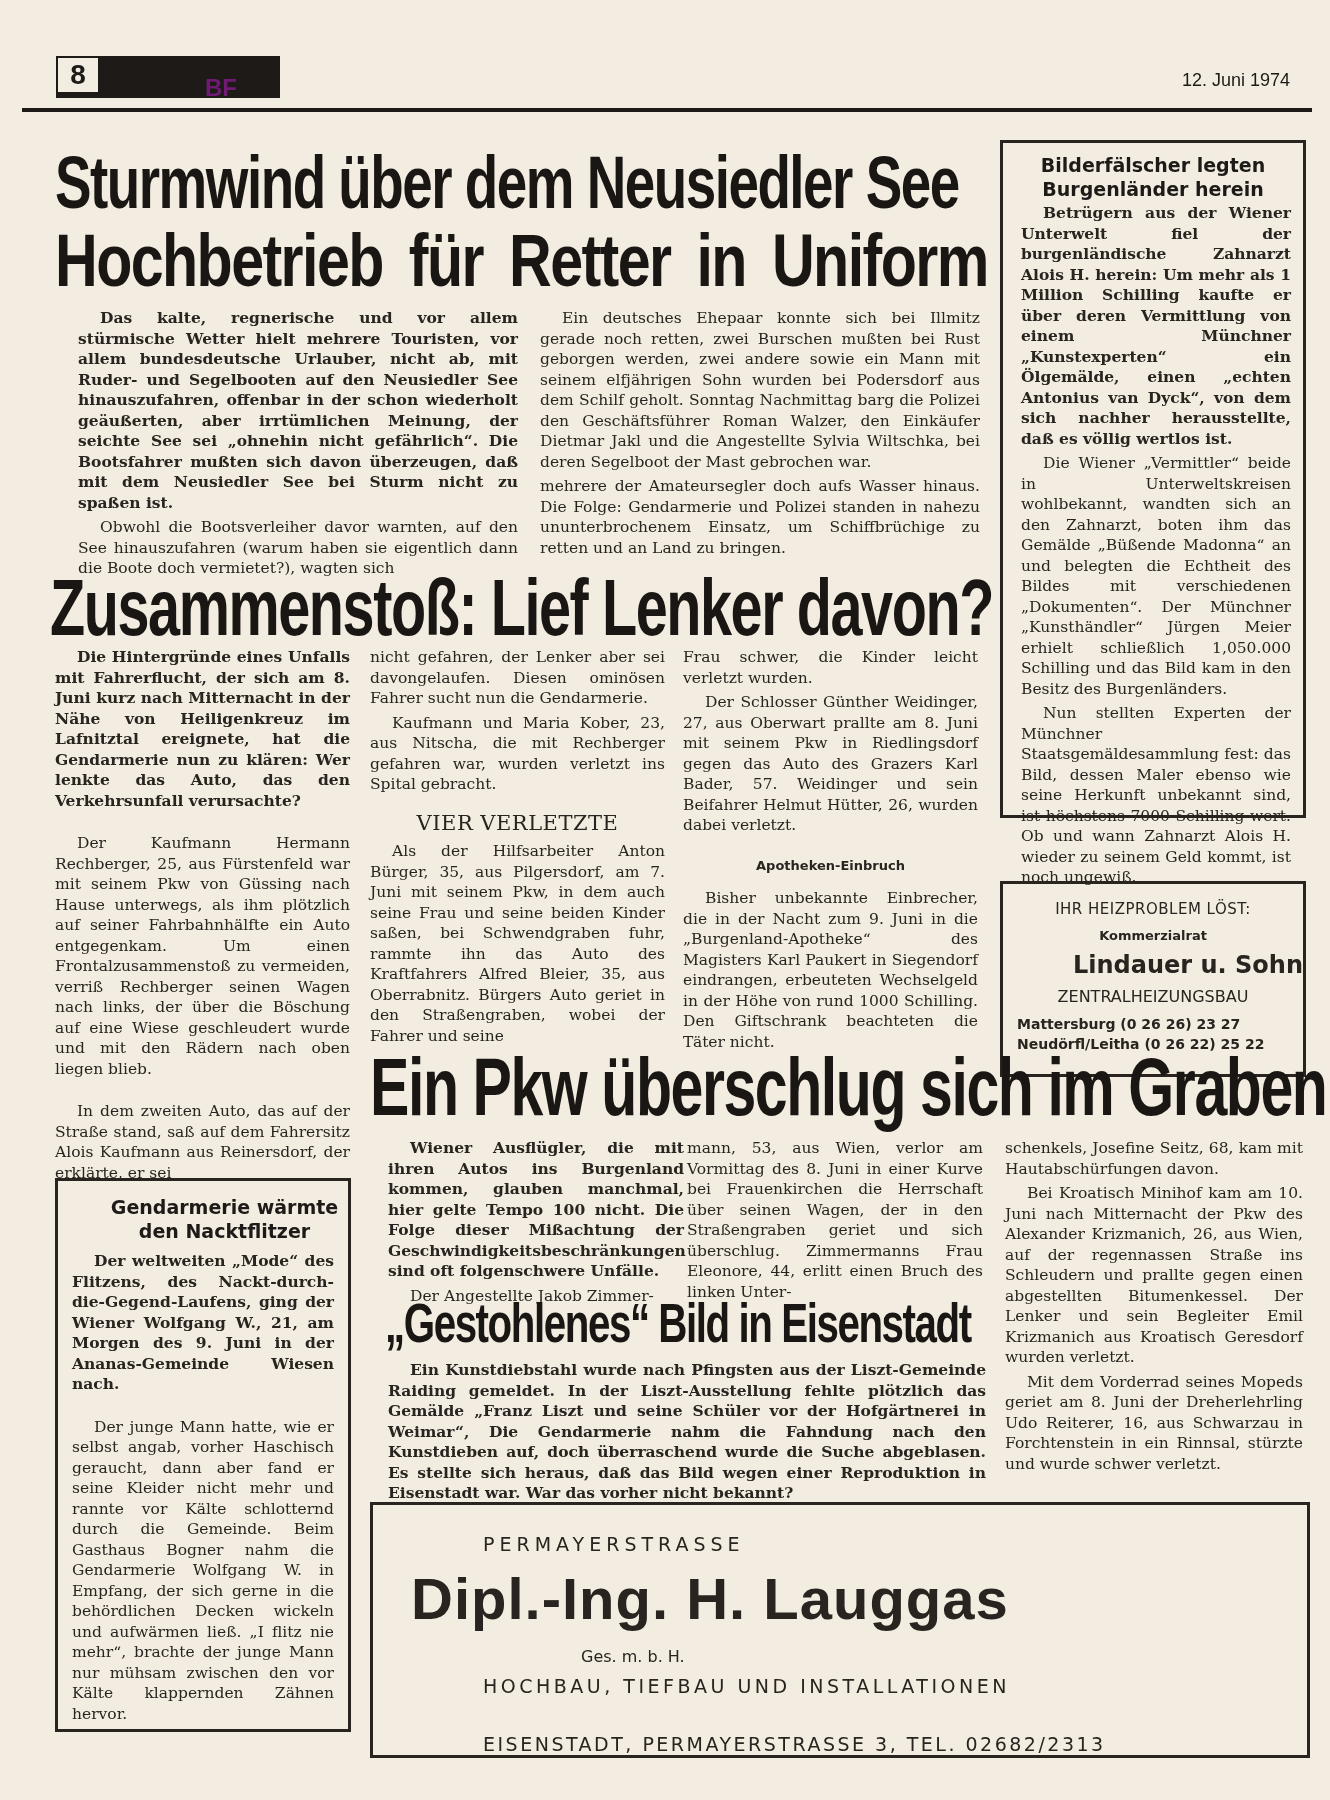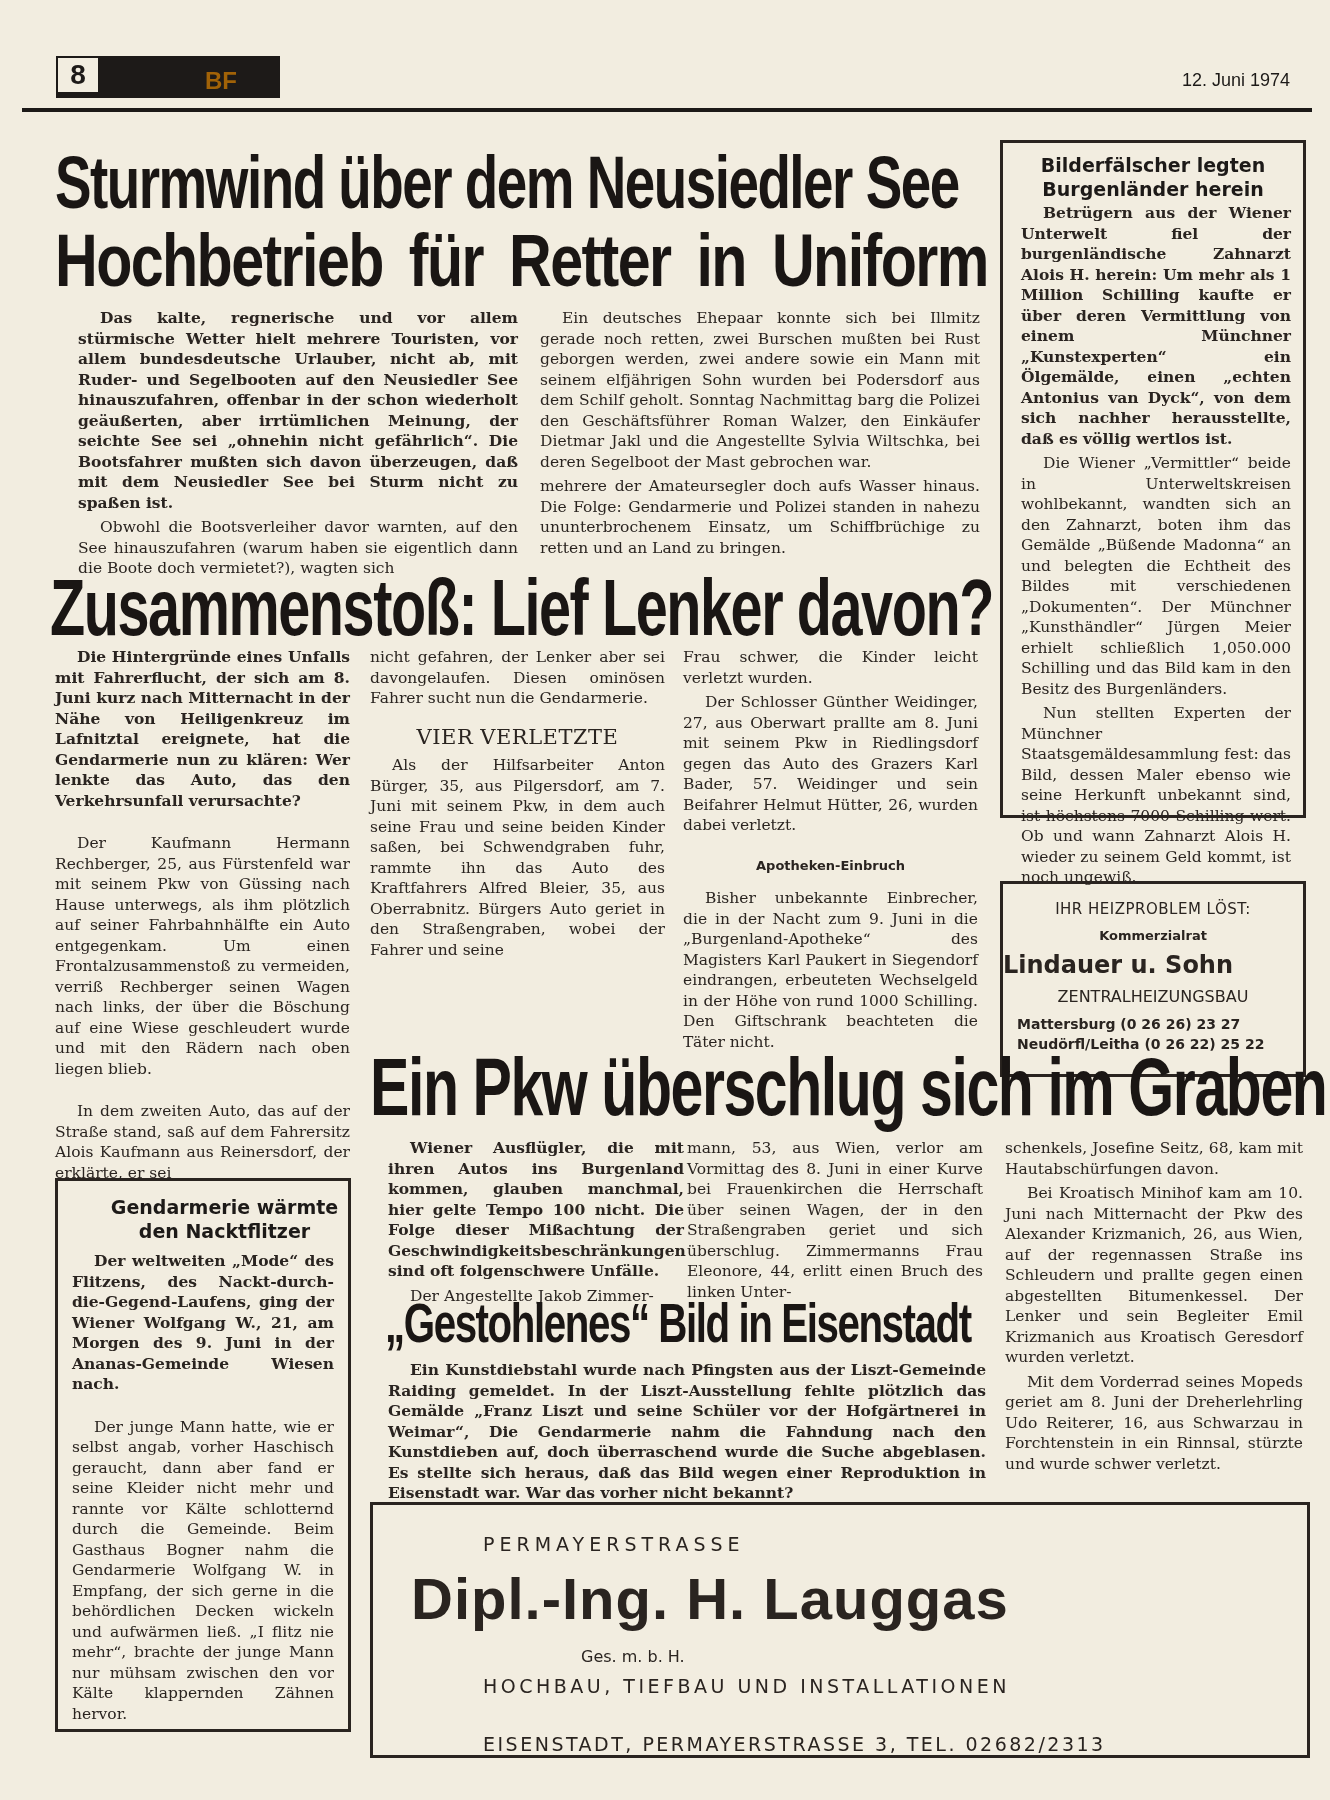--- a/index.html
+++ b/index.html
@@ -6,21 +6,21 @@
   body {
     width: 1330px; height: 1800px; overflow: hidden;
     background: #f2ede0;
     position: relative;
     font-family: "DejaVu Serif", serif;
     color: #2a2420;
   }
   .abs { position: absolute; }
   .mast-badge { left: 56px; top: 56px; width: 220px; height: 38px; background: #1d1a18; border: 2px solid #1d1a18; }
   .mast-num { left: 58px; top: 58px; width: 40px; height: 34px; background: #f2ede0; font-family: "Liberation Sans", sans-serif; font-weight: bold; font-size: 28px; color: #1d1a18; text-align: center; line-height: 34px; }
-  .mast-bf { left: 205px; top: 64px; font-family: "Liberation Sans", sans-serif; font-weight: bold; font-size: 24px; color: #a16207; line-height: 34px; }
+  .mast-bf { left: 205px; top: 71px; font-family: "Liberation Sans", sans-serif; font-weight: bold; font-size: 24px; color: #701a75; line-height: 34px; }
   .mast-date { right: 40px; top: 70px; font-family: "Liberation Sans", sans-serif; font-size: 18px; color: #1d1a18; }
   .mast-rule { left: 22px; top: 108px; width: 1290px; height: 4px; background: #1d1a18; }
 
   .hl { font-family: "Liberation Sans", sans-serif; font-weight: bold; color: #1a1614; transform-origin: left top; white-space: nowrap; letter-spacing: -2px; }
   .hl1 { left: 55px; top: 140px; font-size: 74px; transform: scaleX(0.74); }
   .hl2 { left: 55px; top: 218px; font-size: 74px; transform: scaleX(0.8); word-spacing: 14px; }
   .hl3 { left: 50px; top: 562px; font-size: 80px; transform: scaleX(0.72); }
   .hl4 { left: 370px; top: 1040px; font-size: 82px; transform: scaleX(0.72); }
   .hl5 { left: 385px; top: 1290px; font-size: 56px; transform: scaleX(0.72); }
 
@@ -31,21 +31,21 @@
   .gap { margin-top: 22px !important; }
 
   .box { border: 3px solid #2a2420; }
   .box-right { left: 1000px; top: 140px; width: 300px; height: 672px; }
   .box-title { font-family: "DejaVu Sans", sans-serif; font-weight: bold; font-size: 19px; line-height: 24px; text-align: center; color: #1d1a18; margin: 10px 0 2px 0; }
   .box-body { padding: 0 12px 0 18px; }
 
   .ad1 { left: 1000px; top: 838px; width: 300px; height: 190px; margin-top: 43px; }
   .ad1 .l1 { font-family: "DejaVu Sans", sans-serif; font-size: 15px; text-align: center; margin-top: 16px; letter-spacing: 0.5px; }
   .ad1 .l2 { font-family: "DejaVu Sans", sans-serif; font-weight: bold; font-size: 13px; text-align: center; margin-top: 10px; }
-  .ad1 .l3 { font-family: "DejaVu Sans", sans-serif; font-weight: bold; font-size: 24px; text-align: left; margin-top: 8px; }
+  .ad1 .l3 { font-family: "DejaVu Sans", sans-serif; font-weight: bold; font-size: 24px; text-align: right; margin-top: 8px; }
   .ad1 .l4 { font-family: "DejaVu Sans", sans-serif; font-size: 16px; text-align: center; margin-top: 8px; }
   .ad1 .l5 { font-family: "DejaVu Sans", sans-serif; font-weight: bold; font-size: 14px; margin: 8px 0 0 14px; line-height: 20px; }
 
   .box-left { left: 55px; top: 1178px; width: 290px; height: 548px; }
   .sub { font-weight: normal; text-align: center; font-size: 21px; margin: 18px 0 8px 0; letter-spacing: 0.5px; }
   .subsans { font-family: "DejaVu Sans", sans-serif; font-weight: bold; text-align: center; font-size: 13px; margin: 20px 0 12px 0; }
 
   .ad2 { left: 370px; top: 1502px; width: 934px; height: 250px; border-width: 3px; }
   .ad2 .a1 { position: absolute; left: 110px; top: 28px; font-family: "DejaVu Sans", sans-serif; font-size: 19px; letter-spacing: 5px; }
   .ad2 .a2 { position: absolute; left: 38px; top: 60px; font-family: "Liberation Sans", sans-serif; font-weight: bold; font-size: 58px; letter-spacing: 1px; }
@@ -88,20 +88,21 @@
 
 <div class="abs hl hl3">Zusammenstoß: Lief Lenker davon?</div>
 
 <div class="abs col" style="left:55px; top:647px; width:295px;">
   <p class="bold">Die Hintergründe eines Unfalls mit Fahrerflucht, der sich am 8. Juni kurz nach Mitternacht in der Nähe von Heiligenkreuz im Lafnitztal ereignete, hat die Gendarmerie nun zu klären: Wer lenkte das Auto, das den Verkehrsunfall verursachte?</p>
   <p class="gap">Der Kaufmann Hermann Rechberger, 25, aus Fürstenfeld war mit seinem Pkw von Güssing nach Hause unterwegs, als ihm plötzlich auf seiner Fahrbahnhälfte ein Auto entgegenkam. Um einen Frontalzusammenstoß zu vermeiden, verriß Rechberger seinen Wagen nach links, der über die Böschung auf eine Wiese geschleudert wurde und mit den Rädern nach oben liegen blieb.</p>
   <p class="gap">In dem zweiten Auto, das auf der Straße stand, saß auf dem Fahrersitz Alois Kaufmann aus Reinersdorf, der erklärte, er sei</p>
 </div>
 <div class="abs col" style="left:370px; top:647px; width:295px;">
   <p style="text-indent:0">nicht gefahren, der Lenker aber sei davongelaufen. Diesen ominösen Fahrer sucht nun die Gendarmerie.</p>
+  <p>Kaufmann und Maria Kober, 23, aus Nitscha, die mit Rechberger gefahren war, wurden verletzt ins Spital gebracht.</p>
   <div class="sub">VIER VERLETZTE</div>
   <p>Als der Hilfsarbeiter Anton Bürger, 35, aus Pilgersdorf, am 7. Juni mit seinem Pkw, in dem auch seine Frau und seine beiden Kinder saßen, bei Schwendgraben fuhr, rammte ihn das Auto des Kraftfahrers Alfred Bleier, 35, aus Oberrabnitz. Bürgers Auto geriet in den Straßengraben, wobei der Fahrer und seine</p>
 </div>
 <div class="abs col" style="left:683px; top:647px; width:295px;">
   <p style="text-indent:0">Frau schwer, die Kinder leicht verletzt wurden.</p>
   <p>Der Schlosser Günther Weidinger, 27, aus Oberwart prallte am 8. Juni mit seinem Pkw in Riedlingsdorf gegen das Auto des Grazers Karl Bader, 57. Weidinger und sein Beifahrer Helmut Hütter, 26, wurden dabei verletzt.</p>
   <div class="subsans">Apotheken-Einbruch</div>
   <p>Bisher unbekannte Einbrecher, die in der Nacht zum 9. Juni in die „Burgenland-Apotheke“ des Magisters Karl Paukert in Siegendorf eindrangen, erbeuteten Wechselgeld in der Höhe von rund 1000 Schilling. Den Giftschrank beachteten die Täter nicht.</p>
 </div>
 

